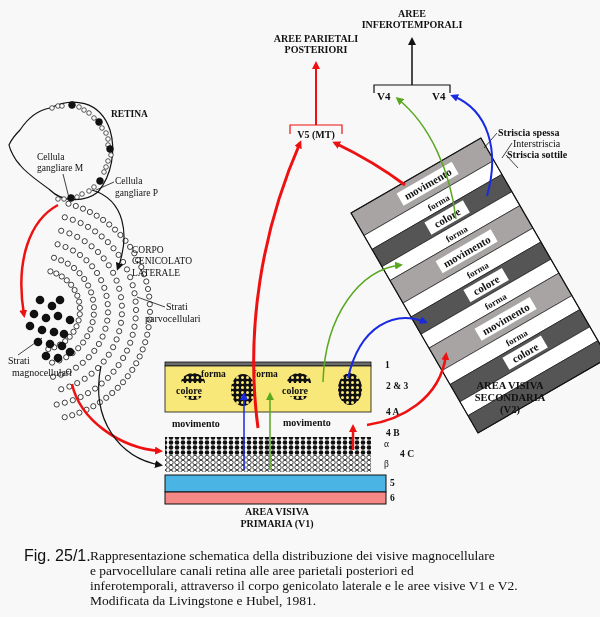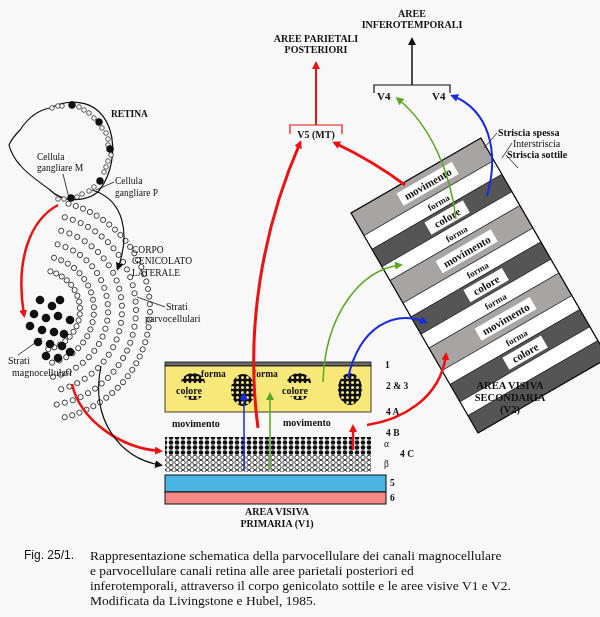--- a/index.html
+++ b/index.html
@@ -1,21 +1,21 @@
 <!DOCTYPE html>
 <html><head>
 <meta charset="utf-8">
 <style>
   html, body { margin: 0; padding: 0; background: #f8f8f8; }
   body { width: 600px; height: 617px; position: relative; overflow: hidden; font-family: "DejaVu Serif", serif; }
   #stage { position: absolute; left: 0; top: 0; width: 600px; height: 617px; }
   .lbl { font-family: "Liberation Serif", serif; fill: #111; }
   .lbl-bold { font-family: "Liberation Serif", serif; font-weight: bold; fill: #111; }
   .caption { position: absolute; left: 24px; top: 548px; width: 576px; font-family: "Liberation Serif", serif; font-size: 13.5px; line-height: 15px; color: #111; }
-  .caption .fig { font-family: "Liberation Sans", sans-serif; font-size: 12px; position: absolute; left: 0; top: 0; }
+  .caption .fig { font-family: "Liberation Sans", sans-serif; font-size: 16px; position: absolute; left: 0; top: 0; }
   .caption .text { position: absolute; left: 66px; top: 0; width: 510px; }
   .caption .line { white-space: nowrap; display: block; }
 </style>
 </head>
 <body>
 
 <svg id="stage" width="600" height="617" viewBox="0 0 600 617" xmlns="http://www.w3.org/2000/svg">
   <defs>
     <marker id="arr-red" markerWidth="8" markerHeight="8" refX="5" refY="4" orient="auto" markerUnits="userSpaceOnUse">
       <path d="M0,0 L8,4 L0,8 z" fill="#ee1111"></path>
@@ -399,18 +399,18 @@
 
     <path d="M456,219 C450,170 430,125 398,99" fill="none" stroke="#58a820" stroke-width="1.5" marker-end="url(#arr-green)"></path>
 
     <path d="M487,196 C500,150 488,110 453,96" fill="none" stroke="#1a2ae0" stroke-width="2" marker-end="url(#arr-blue)"></path>
   </g>
 </svg>
 
 <div class="caption">
   <span class="fig">Fig. 25/1.</span>
   <div class="text">
-    <span class="line">Rappresentazione schematica della parvocellulare dei canali magnocellulare</span>
+    <span class="line">Rappresentazione schematica della distribuzione dei visive magnocellulare</span>
     <span class="line">e parvocellulare canali retina alle aree parietali posteriori ed</span>
-    <span class="line">inferotemporali, attraverso il corpo genicolato sottile e le aree visive V1 e V2.</span>
-    <span class="line">Modificata da Livingstone e Hubel, 1985.</span>
+    <span class="line">inferotemporali, attraverso il corpo genicolato laterale e le aree visive V1 e V2.</span>
+    <span class="line">Modificata da Livingstone e Hubel, 1981.</span>
   </div>
 </div>
 
 </body></html>

